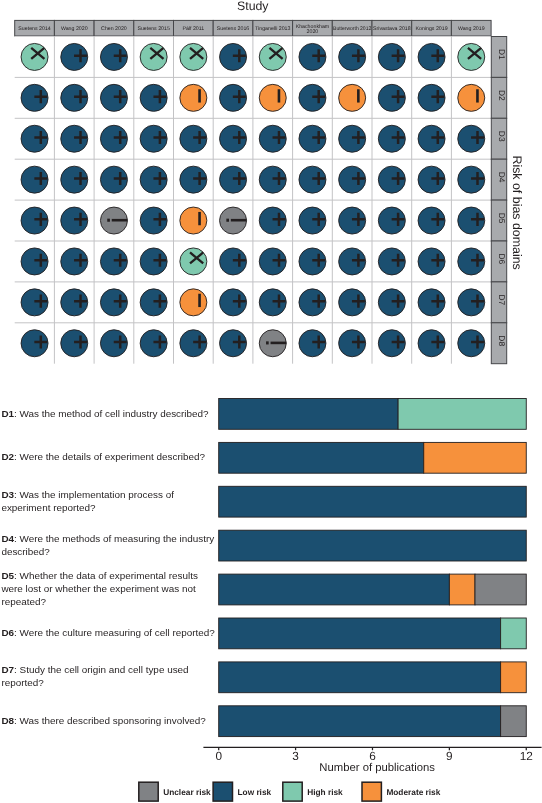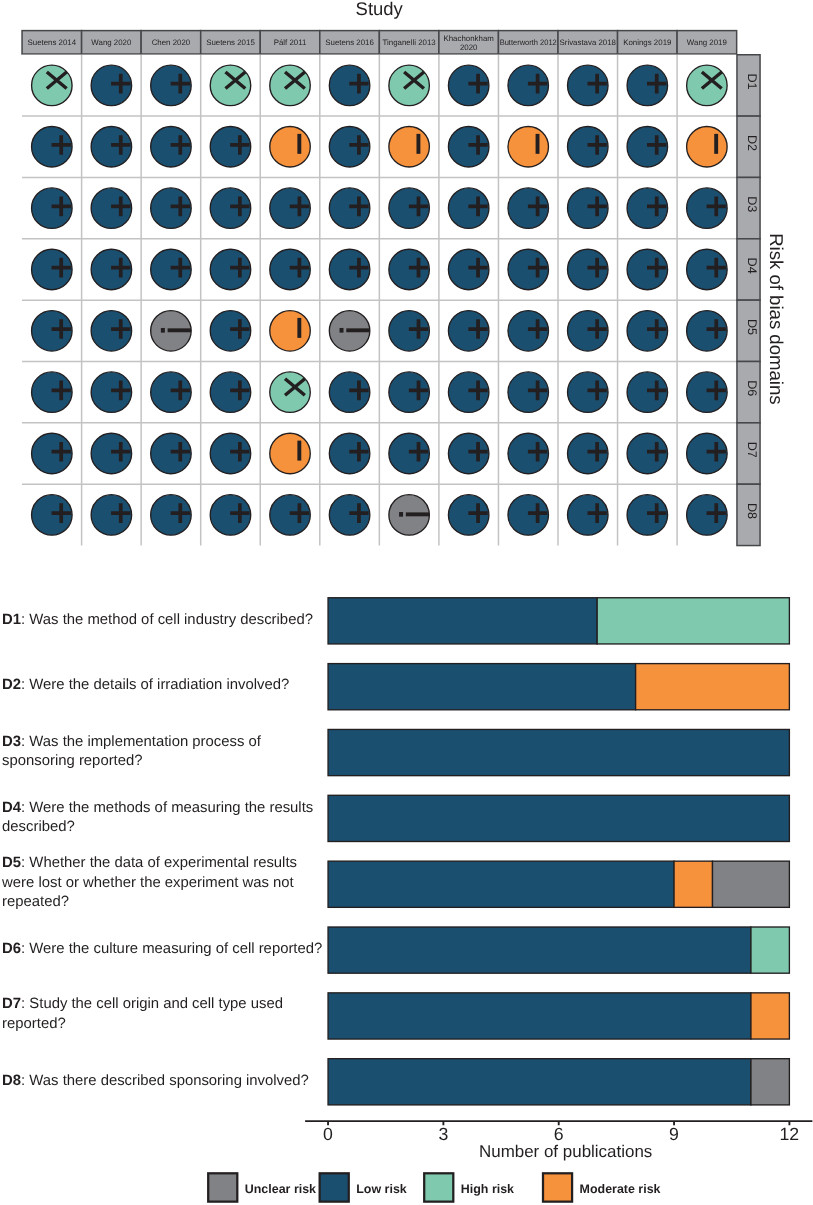--- a/index.html
+++ b/index.html
@@ -1017,27 +1017,27 @@
           <rect x="500.63" y="661.90" width="25.63" height="30.8" fill="#f6913c" stroke="#231f20" stroke-width="0.9"></rect>
         </g>
         <g>
           <rect x="218.70" y="705.80" width="281.93" height="30.8" fill="#1b4f70" stroke="#231f20" stroke-width="0.9"></rect>
           <rect x="500.63" y="705.80" width="25.63" height="30.8" fill="#808285" stroke="#231f20" stroke-width="0.9"></rect>
         </g>
         <foreignObject x="1.4" y="384.50" width="216" height="58.80"><div xmlns="http://www.w3.org/1999/xhtml" class="barlab" style="display: flex; align-items: center; height: 100%; font-family: &quot;Liberation Sans&quot;, sans-serif; font-size: 9.92px; line-height: 12.8px; color: rgb(35, 31, 32);">
             <div><b>D1</b><span>: Was the method of cell industry described?</span></div>
           </div></foreignObject>
         <foreignObject x="1.4" y="428.40" width="216" height="58.80"><div xmlns="http://www.w3.org/1999/xhtml" class="barlab" style="display: flex; align-items: center; height: 100%; font-family: &quot;Liberation Sans&quot;, sans-serif; font-size: 9.92px; line-height: 12.8px; color: rgb(35, 31, 32);">
-            <div><b>D2</b><span>: Were the details of irradiation involved?</span></div>
+            <div><b>D2</b><span>: Were the details of experiment described?</span></div>
           </div></foreignObject>
         <foreignObject x="1.4" y="472.30" width="216" height="58.80"><div xmlns="http://www.w3.org/1999/xhtml" class="barlab" style="display: flex; align-items: center; height: 100%; font-family: &quot;Liberation Sans&quot;, sans-serif; font-size: 9.92px; line-height: 12.8px; color: rgb(35, 31, 32);">
-            <div><b>D3</b><span>: Was the implementation process of sponsoring reported?</span></div>
+            <div><b>D3</b><span>: Was the implementation process of experiment reported?</span></div>
           </div></foreignObject>
         <foreignObject x="1.4" y="516.20" width="216" height="58.80"><div xmlns="http://www.w3.org/1999/xhtml" class="barlab" style="display: flex; align-items: center; height: 100%; font-family: &quot;Liberation Sans&quot;, sans-serif; font-size: 9.92px; line-height: 12.8px; color: rgb(35, 31, 32);">
-            <div><b>D4</b><span>: Were the methods of measuring the results described?</span></div>
+            <div><b>D4</b><span>: Were the methods of measuring the industry described?</span></div>
           </div></foreignObject>
         <foreignObject x="1.4" y="560.10" width="216" height="58.80"><div xmlns="http://www.w3.org/1999/xhtml" class="barlab" style="display: flex; align-items: center; height: 100%; font-family: &quot;Liberation Sans&quot;, sans-serif; font-size: 9.92px; line-height: 12.8px; color: rgb(35, 31, 32);">
             <div><b>D5</b><span>: Whether the data of experimental results were lost or whether the experiment was not repeated?</span></div>
           </div></foreignObject>
         <foreignObject x="1.4" y="604.00" width="216" height="58.80"><div xmlns="http://www.w3.org/1999/xhtml" class="barlab" style="display: flex; align-items: center; height: 100%; font-family: &quot;Liberation Sans&quot;, sans-serif; font-size: 9.92px; line-height: 12.8px; color: rgb(35, 31, 32);">
             <div><b>D6</b><span>: Were the culture measuring of cell reported?</span></div>
           </div></foreignObject>
         <foreignObject x="1.4" y="647.90" width="216" height="58.80"><div xmlns="http://www.w3.org/1999/xhtml" class="barlab" style="display: flex; align-items: center; height: 100%; font-family: &quot;Liberation Sans&quot;, sans-serif; font-size: 9.92px; line-height: 12.8px; color: rgb(35, 31, 32);">
             <div><b>D7</b><span>: Study the cell origin and cell type used reported?</span></div>
           </div></foreignObject>

